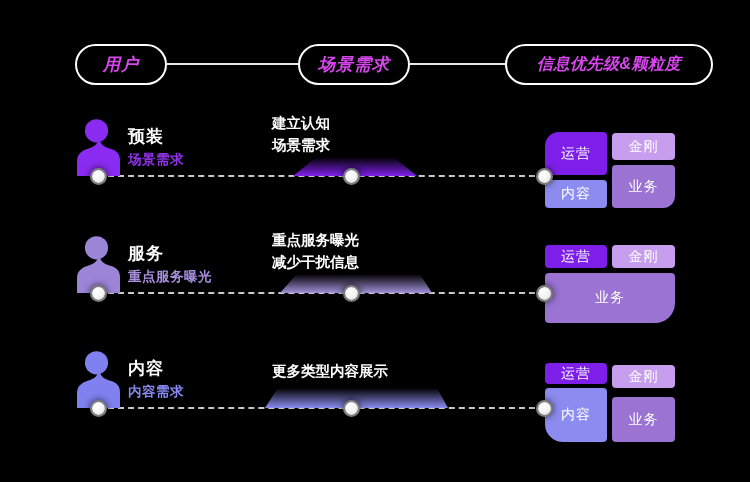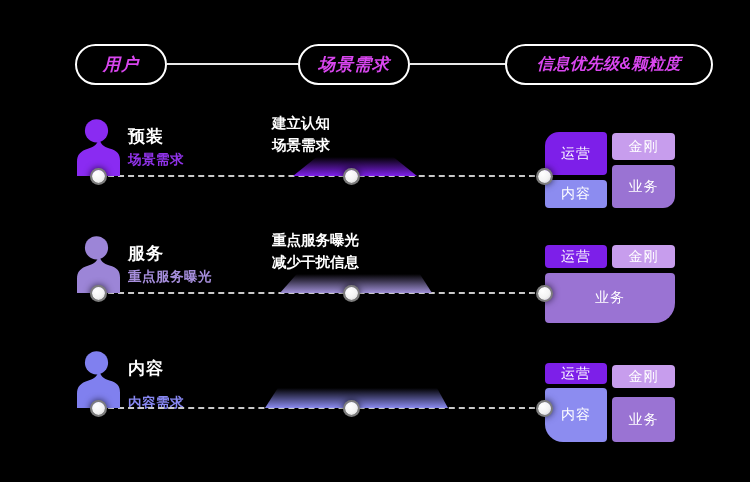--- a/index.html
+++ b/index.html
@@ -47,21 +47,21 @@
   #r2-icon{top:236px}  #r2-title{top:244px}  #r2-sub{top:268px}
   #r2-dash{top:292px}
   #r2-trap{left:280px;top:274px;width:152px;height:19px;
     clip-path:polygon(11% 0,92% 0,100% 100%,0 100%)}
   #r2-scenario{top:229px}
   #r2-dot-l{left:92px;top:287px} #r2-dot-m{left:345px;top:287px} #r2-dot-r{left:538px;top:287px}
   #r2-yunying{left:545px;top:245px;width:62px;height:23px}
   #r2-jingang{left:612px;top:245px;width:63px;height:23px}
   #r2-yewu{left:545px;top:273px;width:130px;height:50px;border-radius:4px 4px 20px 4px}
   
-  #r3-icon{top:351px}  #r3-title{top:359px}  #r3-sub{top:394px}
+  #r3-icon{top:351px}  #r3-title{top:359px}  #r3-sub{top:383px}
   #r3-dash{top:407px}
   #r3-trap{left:265px;top:388px;width:183px;height:20px;
     clip-path:polygon(7% 0,94% 0,100% 100%,0 100%)}
   #r3-scenario{top:360px}
   #r3-dot-l{left:92px;top:402px} #r3-dot-m{left:345px;top:402px} #r3-dot-r{left:538px;top:402px}
   #r3-yunying{left:545px;top:363px;width:62px;height:21px}
   #r3-jingang{left:612px;top:365px;width:63px;height:23px}
   #r3-neirong{left:545px;top:388px;width:62px;height:54px;border-radius:4px 4px 4px 18px}
   #r3-yewu{left:612px;top:397px;width:63px;height:45px}
 </style>
@@ -122,20 +122,23 @@
   <div class="user-icon" id="r3-icon">
     <svg viewBox="0 0 47 57" xmlns="http://www.w3.org/2000/svg" style="fill: rgb(128, 128, 239);">
       <circle cx="21.5" cy="11.8" r="11.6"></circle>
       <path d="M23.5,20 C22.5,25 19.5,27.5 13.5,29.5 C5.5,32 2,35.5 2,43 L2,57 L45,57 L45,41.5 C45,34.5 42,31.8 34.5,29.6 C28.5,27.8 25.5,25 24.5,20 Z"></path>
     </svg>
   </div>
   <div class="row-title" id="r3-title">内容</div>
   <div class="row-subtitle" id="r3-sub" style="color: rgb(136, 136, 242);">内容需求</div>
   <div class="dashline" id="r3-dash"></div>
   <div class="trap" id="r3-trap" style="background: linear-gradient(to top, rgb(139, 139, 240) 0%, rgba(0, 0, 0, 0) 100%);"></div>
+  <div class="scenario" id="r3-scenario">
+    <div>更多类型内容展示</div>
+  </div>
   <div class="dot" id="r3-dot-l"></div>
   <div class="dot" id="r3-dot-m"></div>
   <div class="dot" id="r3-dot-r"></div>
   <div class="box" id="r3-yunying" style="background: rgb(125, 31, 233);">运营</div>
   <div class="box" id="r3-jingang" style="background: rgb(199, 157, 237);">金刚</div>
   <div class="box" id="r3-neirong" style="background: rgb(140, 140, 240);">内容</div>
   <div class="box" id="r3-yewu" style="background: rgb(154, 115, 211);">业务</div>
 
 </div>
 

